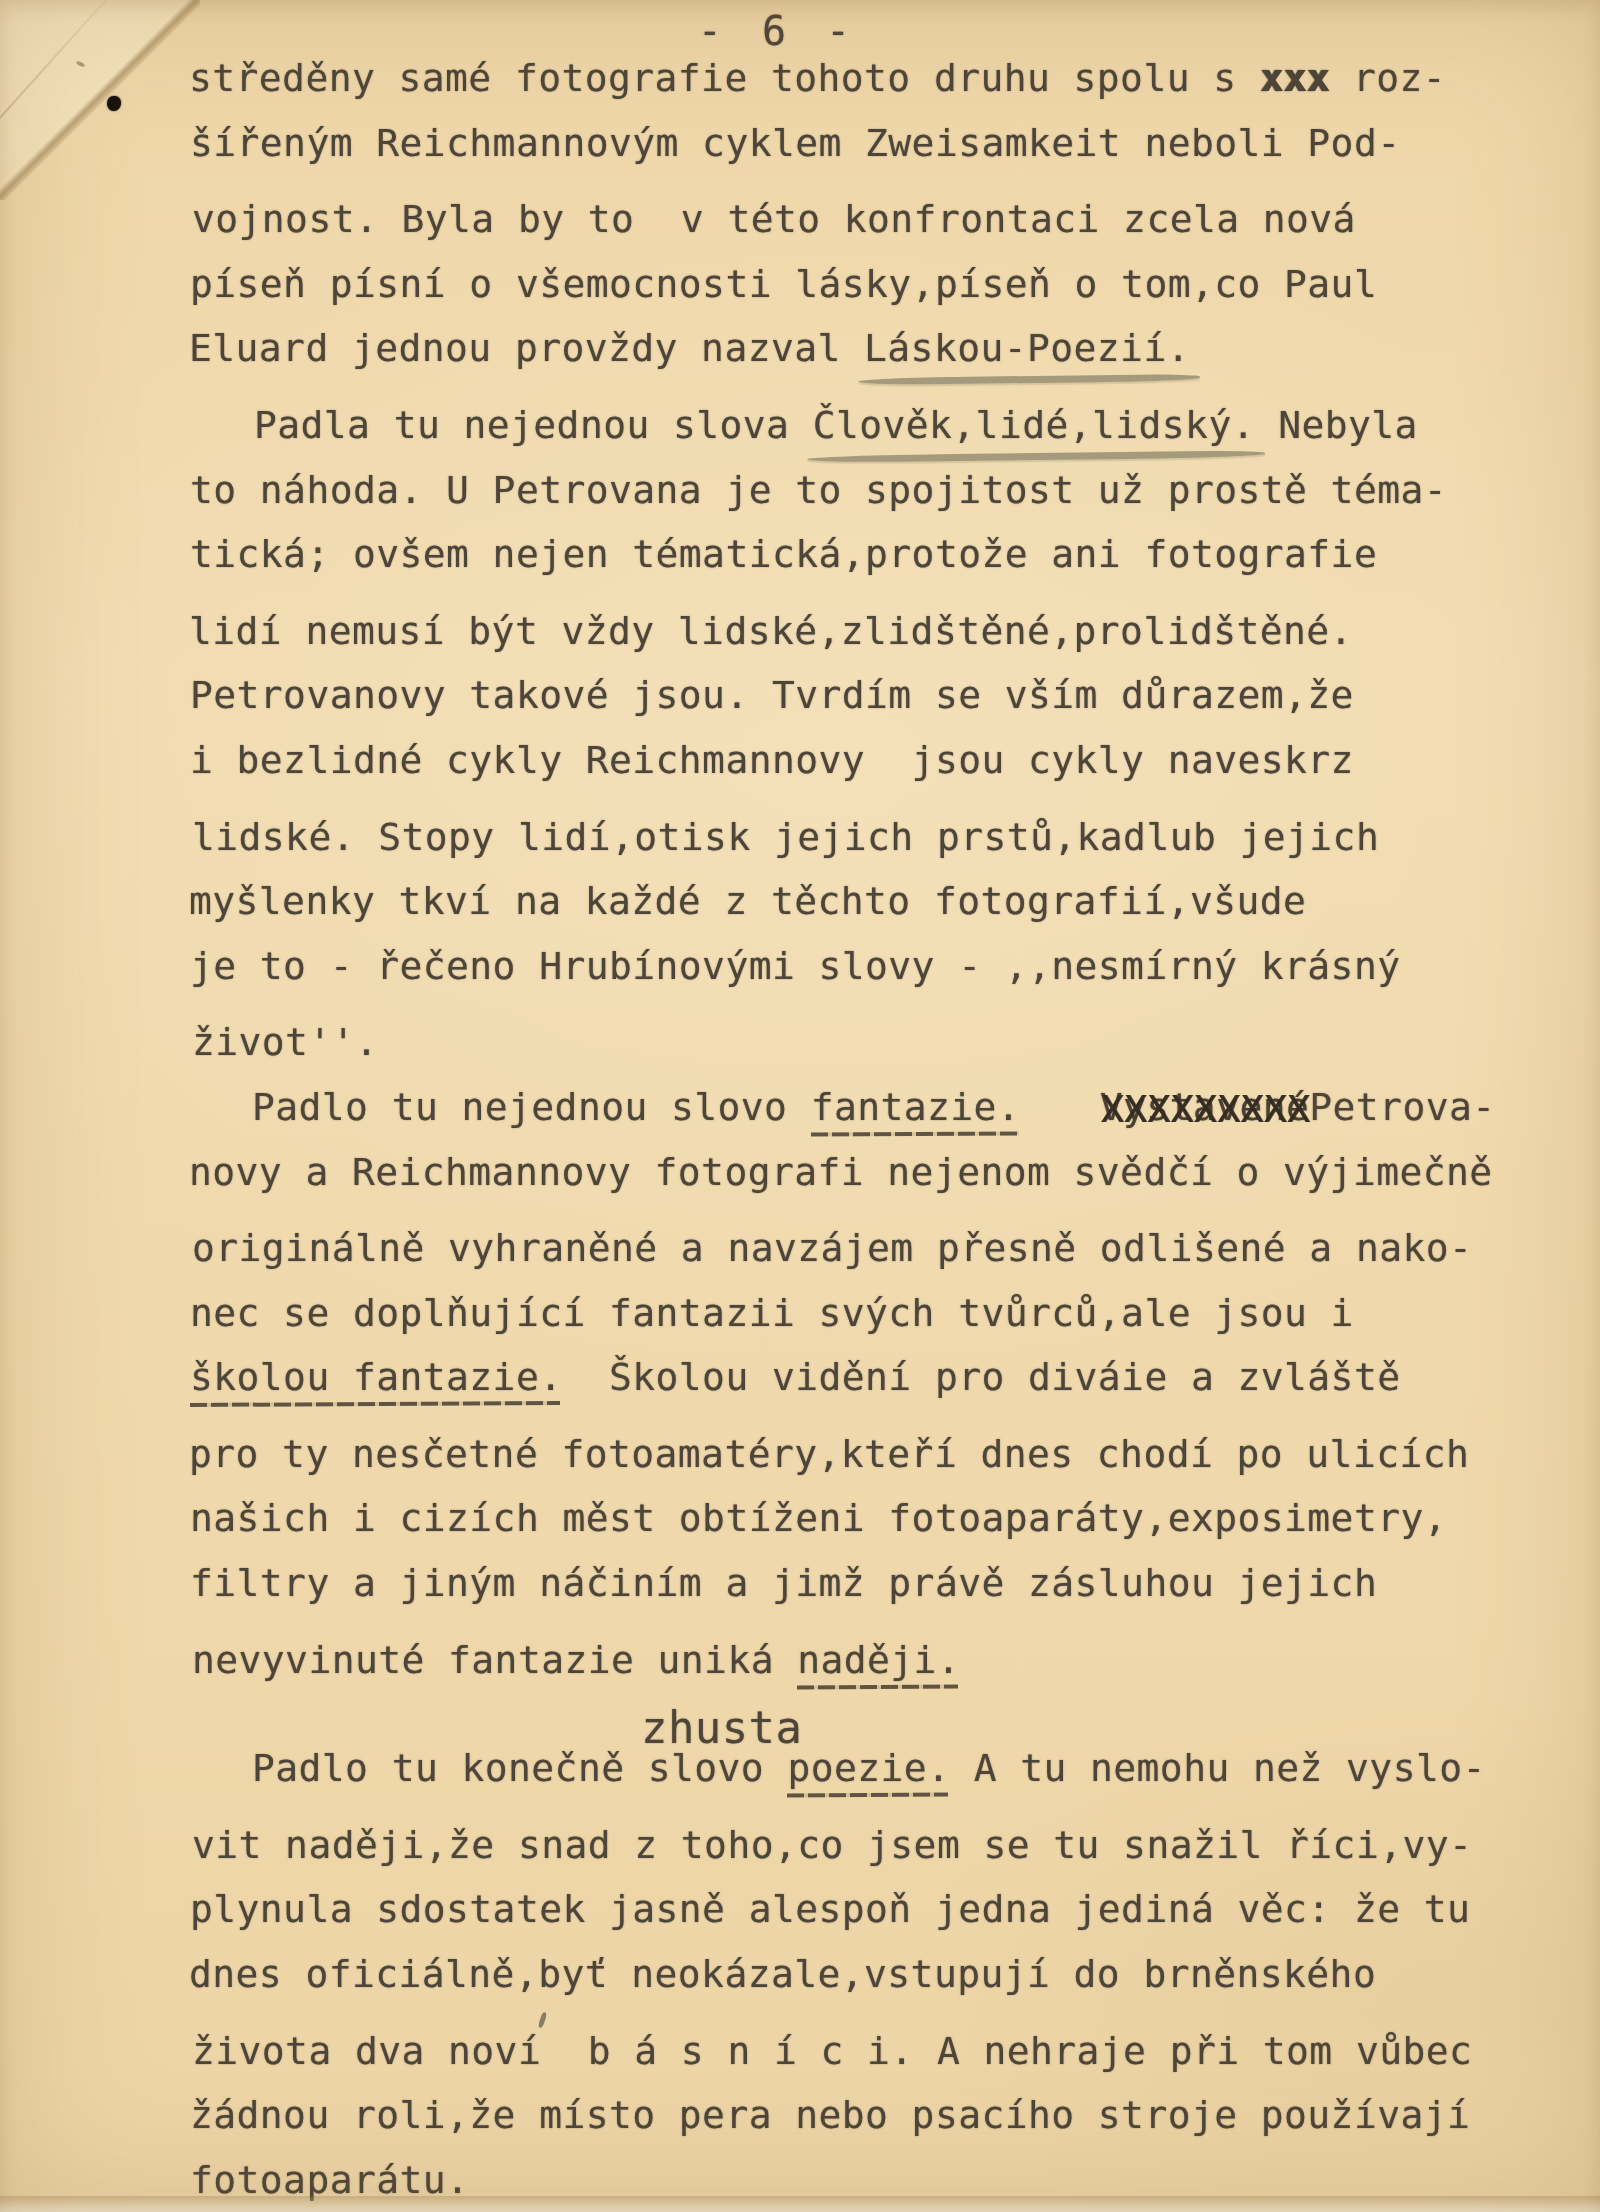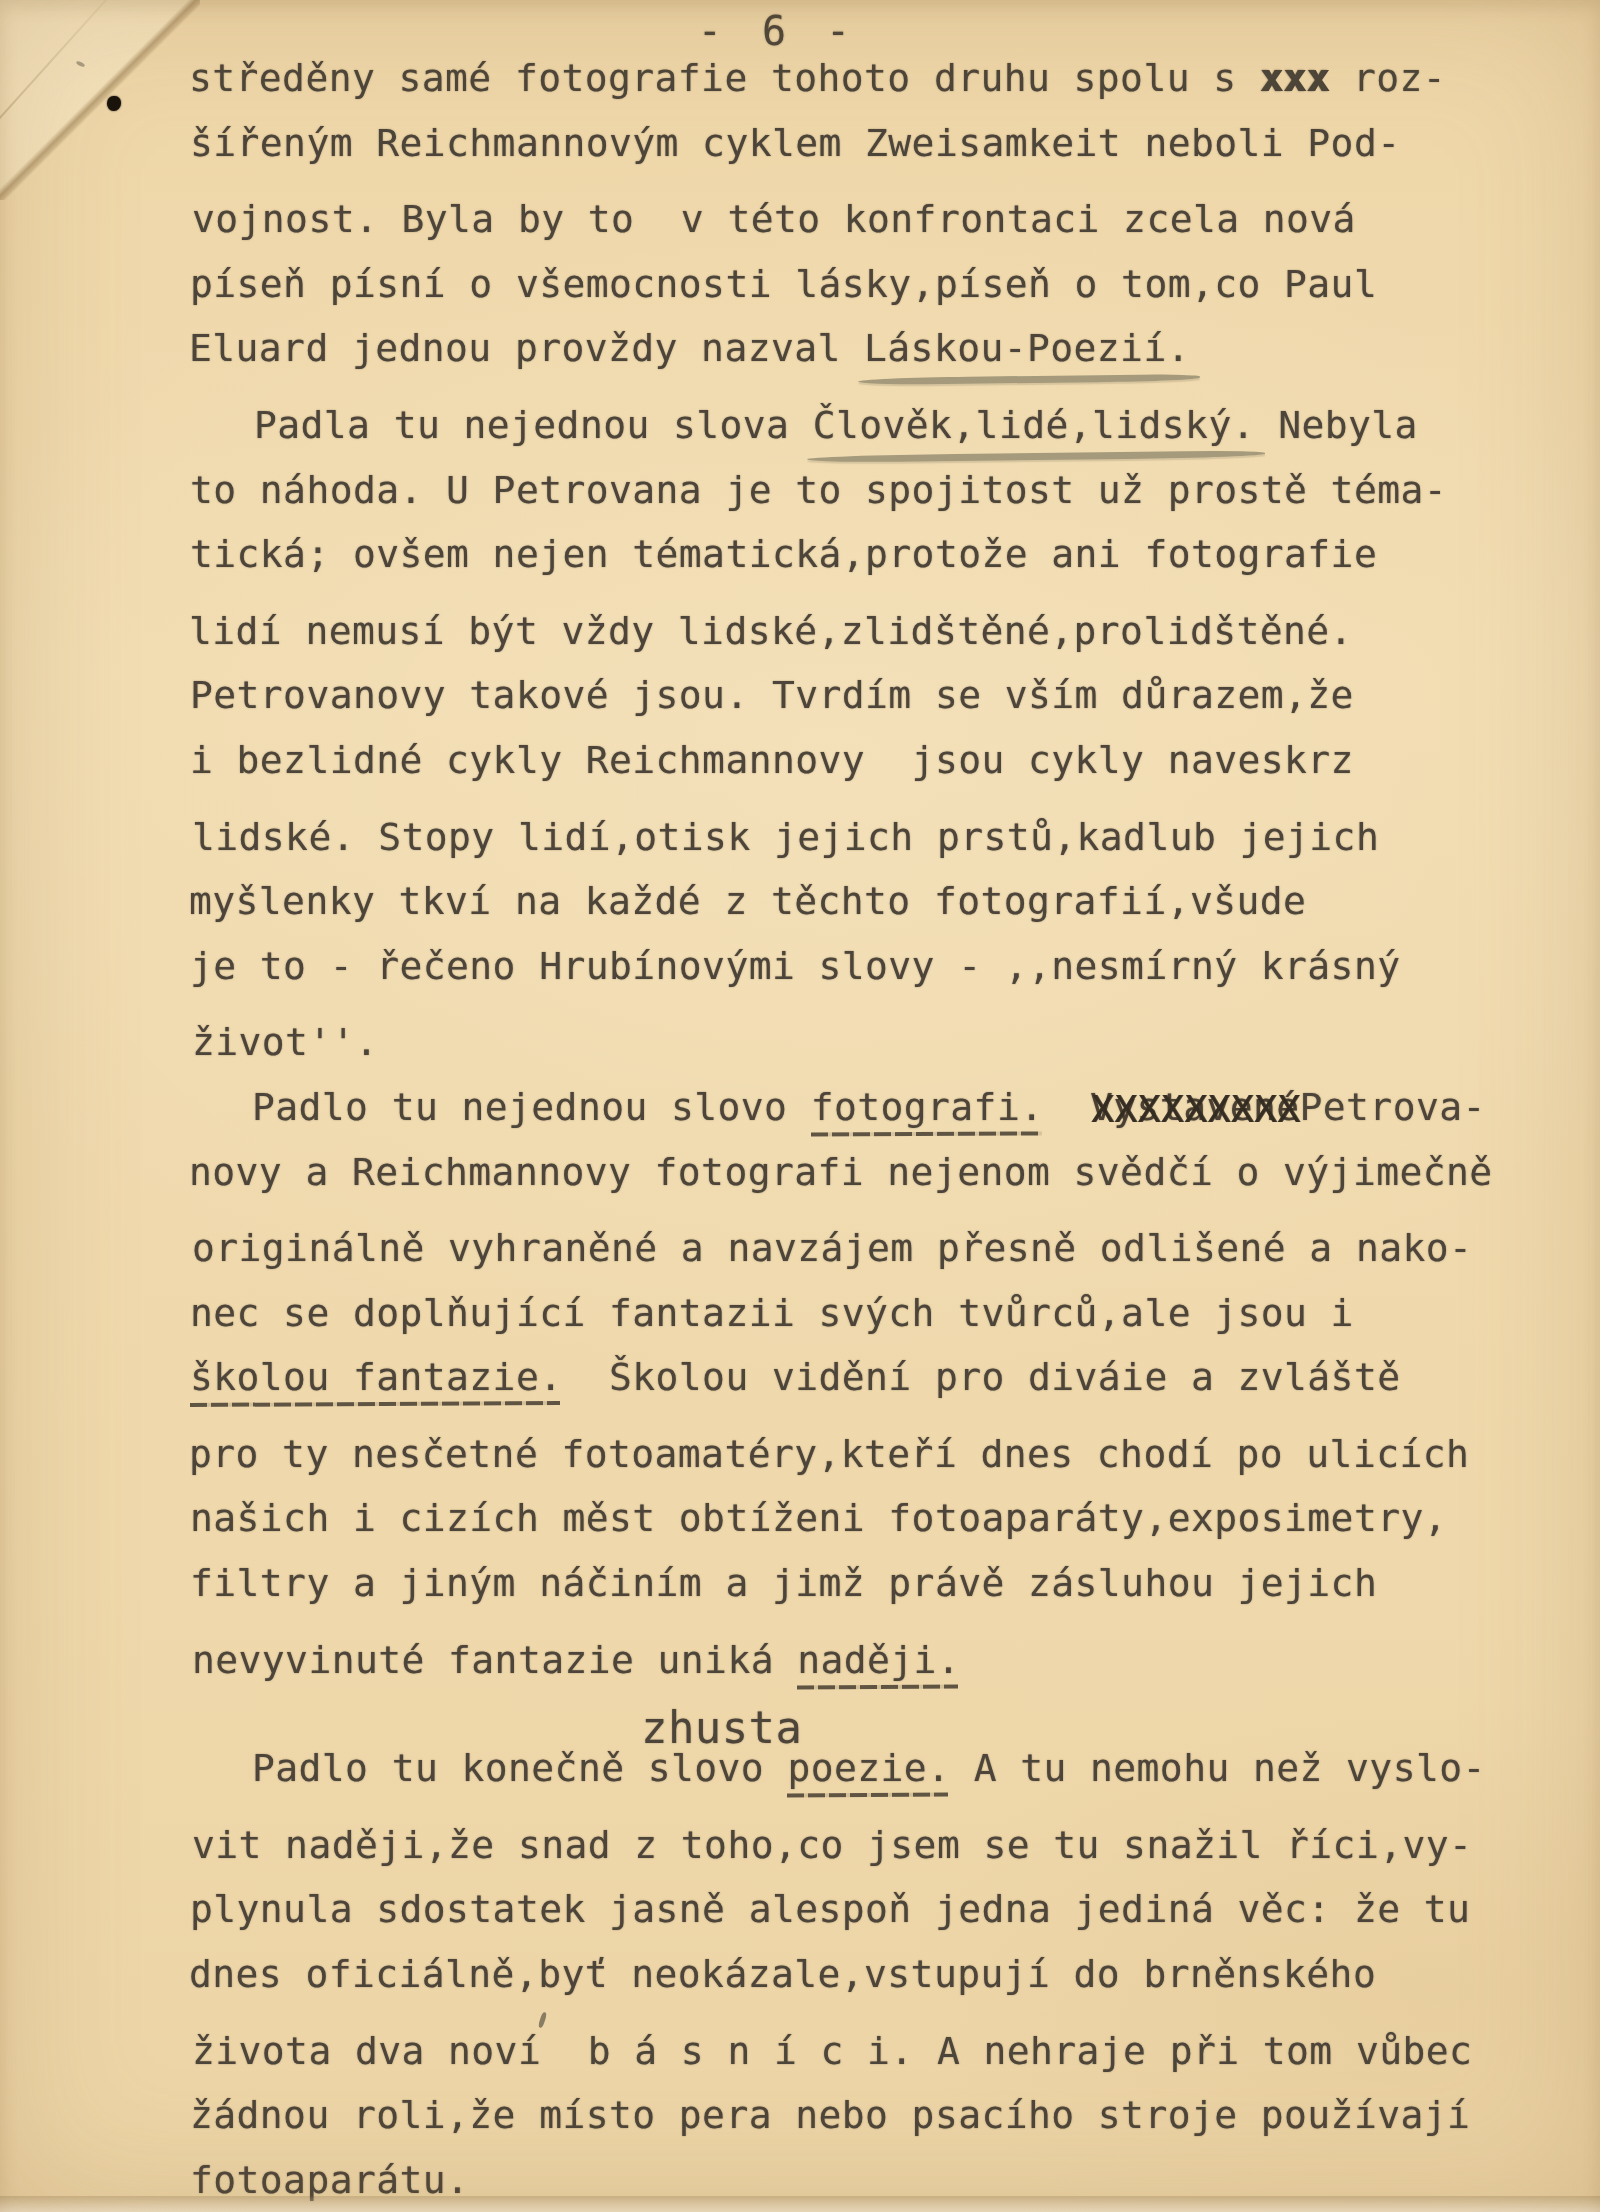--- a/index.html
+++ b/index.html
@@ -80,21 +80,21 @@
   }
   
   .seg--typed-underline{position:relative;display:inline-block;}
   .seg--typed-underline::after{
     content:"";position:absolute;left:0;right:2px;bottom:-7px;height:4px;
     background:repeating-linear-gradient(90deg,
       rgba(70,61,48,.85) 0 17px, rgba(70,61,48,.15) 17px 21px);
     transform:rotate(-0.3deg);
   }
   
-  .seg--struck{position:relative;display:inline-block;color:rgba(64,55,43,.9);}
+  .seg--struck{position:relative;display:inline-block;color:rgba(64,55,43,.9);margin-left:33px;}
   .seg--struck::after{
     content:attr(data-overlay);
     position:absolute;left:1px;top:2px;
     color:rgba(52,44,34,.95);
     text-shadow:1px 0 0 rgba(52,44,34,.8);
   }
   
   .seg--overtyped{
     font-weight:bold;
     text-shadow:1.5px 0 0 currentColor, 0 0 2px rgba(60,50,40,.7);
@@ -123,21 +123,21 @@
       <div class="line line--indent"><span class="seg">Padla tu nejednou slova </span><span class="seg seg--pencil-underline">Člověk,lidé,lidský.</span><span class="seg"> Nebyla</span></div>
       <div class="line"><span class="seg">to náhoda. U Petrovana je to spojitost už prostě téma-</span></div>
       <div class="line"><span class="seg">tická; ovšem nejen tématická,protože ani fotografie</span></div>
       <div class="line"><span class="seg">lidí nemusí být vždy lidské,zlidštěné,prolidštěné.</span></div>
       <div class="line"><span class="seg">Petrovanovy takové jsou. Tvrdím se vším důrazem,že</span></div>
       <div class="line"><span class="seg">i bezlidné cykly Reichmannovy  jsou cykly naveskrz</span></div>
       <div class="line"><span class="seg">lidské. Stopy lidí,otisk jejich prstů,kadlub jejich</span></div>
       <div class="line"><span class="seg">myšlenky tkví na každé z těchto fotografií,všude</span></div>
       <div class="line"><span class="seg">je to - řečeno Hrubínovými slovy - ,,nesmírný krásný</span></div>
       <div class="line"><span class="seg">život''.</span></div>
-      <div class="line line--indent"><span class="seg">Padlo tu nejednou slovo </span><span class="seg seg--typed-underline">fotografi.</span><span class="seg">  </span><span class="seg seg--struck" data-overlay="XXXXXXXXX">Vystavené</span><span class="seg">Petrova-</span></div>
+      <div class="line line--indent"><span class="seg">Padlo tu nejednou slovo </span><span class="seg seg--typed-underline">fantazie.</span><span class="seg">  </span><span class="seg seg--struck" data-overlay="XXXXXXXXX">Vystavené</span><span class="seg">Petrova-</span></div>
       <div class="line"><span class="seg">novy a Reichmannovy fotografi nejenom svědčí o výjimečně</span></div>
       <div class="line"><span class="seg">originálně vyhraněné a navzájem přesně odlišené a nako-</span></div>
       <div class="line"><span class="seg">nec se doplňující fantazii svých tvůrců,ale jsou i</span></div>
       <div class="line"><span class="seg seg--typed-underline">školou fantazie.</span><span class="seg">  Školou vidění pro diváie a zvláště</span></div>
       <div class="line"><span class="seg">pro ty nesčetné fotoamatéry,kteří dnes chodí po ulicích</span></div>
       <div class="line"><span class="seg">našich i cizích měst obtíženi fotoaparáty,exposimetry,</span></div>
       <div class="line"><span class="seg">filtry a jiným náčiním a jimž právě zásluhou jejich</span></div>
       <div class="line"><span class="seg">nevyvinuté fantazie uniká </span><span class="seg seg--typed-underline">naději.</span></div>
       <div class="line line--insert"><span class="seg">zhusta</span></div>
       <div class="line line--indent"><span class="seg">Padlo tu konečně slovo </span><span class="seg seg--typed-underline">poezie.</span><span class="seg"> A tu nemohu než vyslo-</span></div>

